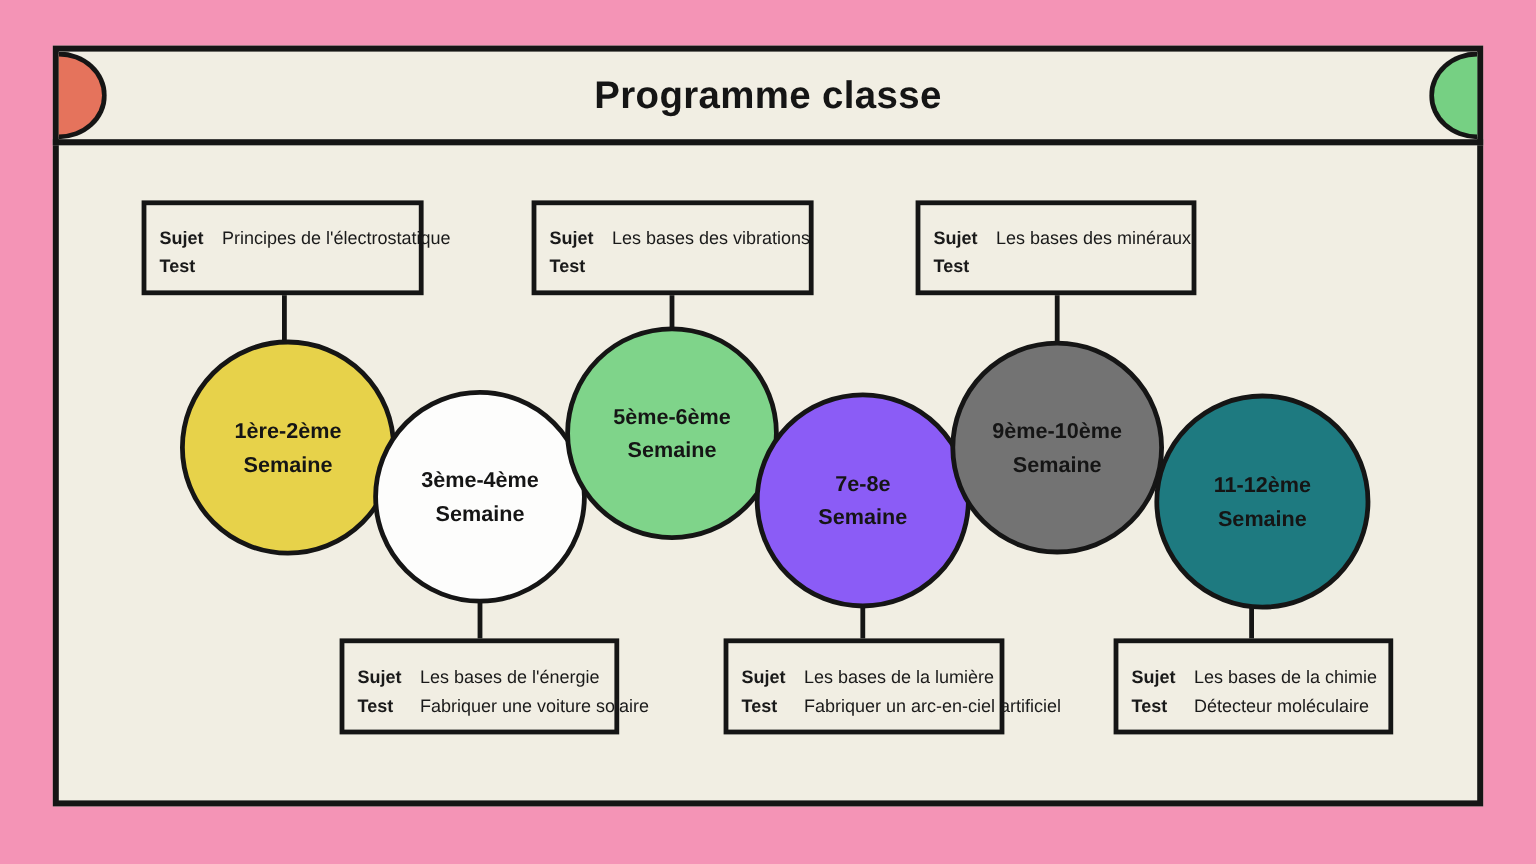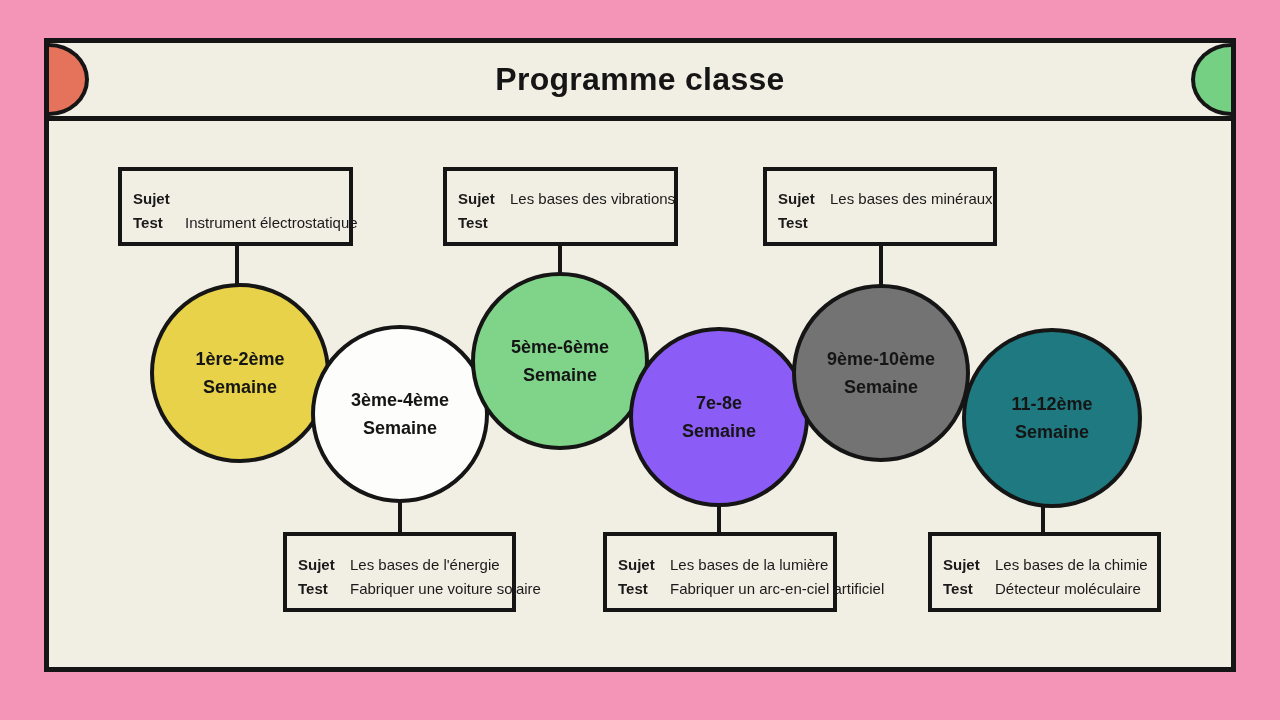--- a/index.html
+++ b/index.html
@@ -104,24 +104,24 @@
     <span>Semaine</span>
   </div>
   <div class="circle c6" style="background: rgb(30, 122, 128);">
     <span>11-12ème</span>
     <span>Semaine</span>
   </div>
 
   <div class="info-box box1" style="background: rgb(241, 238, 227);">
     <div class="info-row">
       <span class="info-label">Sujet</span>
+      <span class="info-value">Principes de l'électrostatique</span>
     </div>
     <div class="info-row">
       <span class="info-label">Test</span>
-      <span class="info-value">Instrument électrostatique</span>
     </div>
   </div>
   <div class="info-box box2" style="background: rgb(241, 238, 227);">
     <div class="info-row">
       <span class="info-label">Sujet</span>
       <span class="info-value">Les bases des vibrations</span>
     </div>
     <div class="info-row">
       <span class="info-label">Test</span>
     </div>

